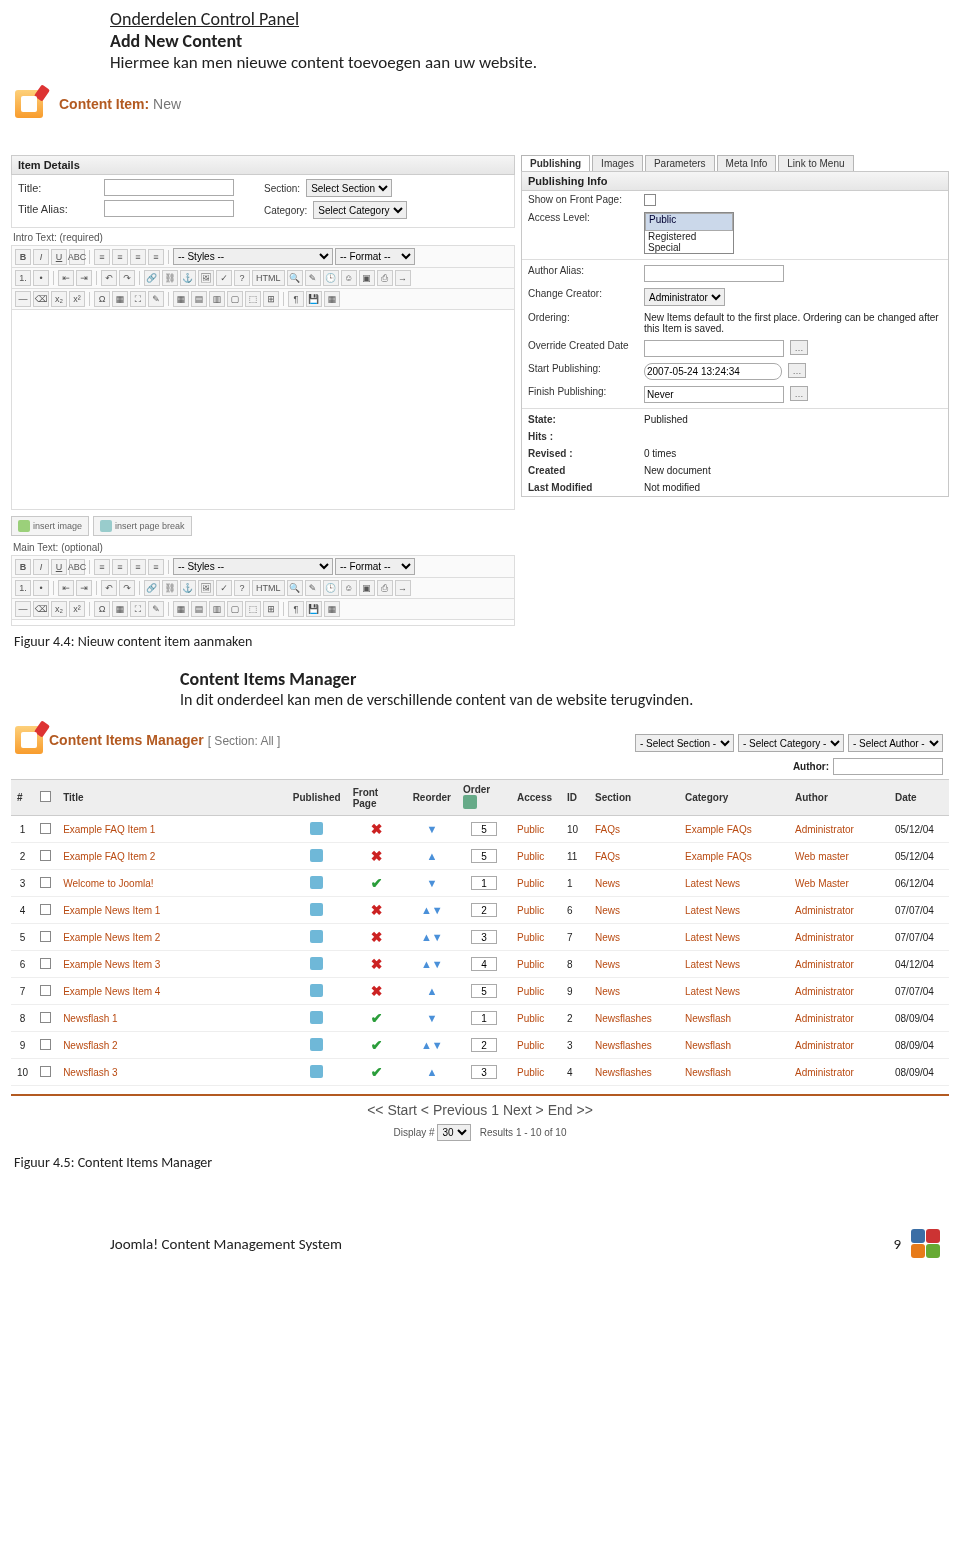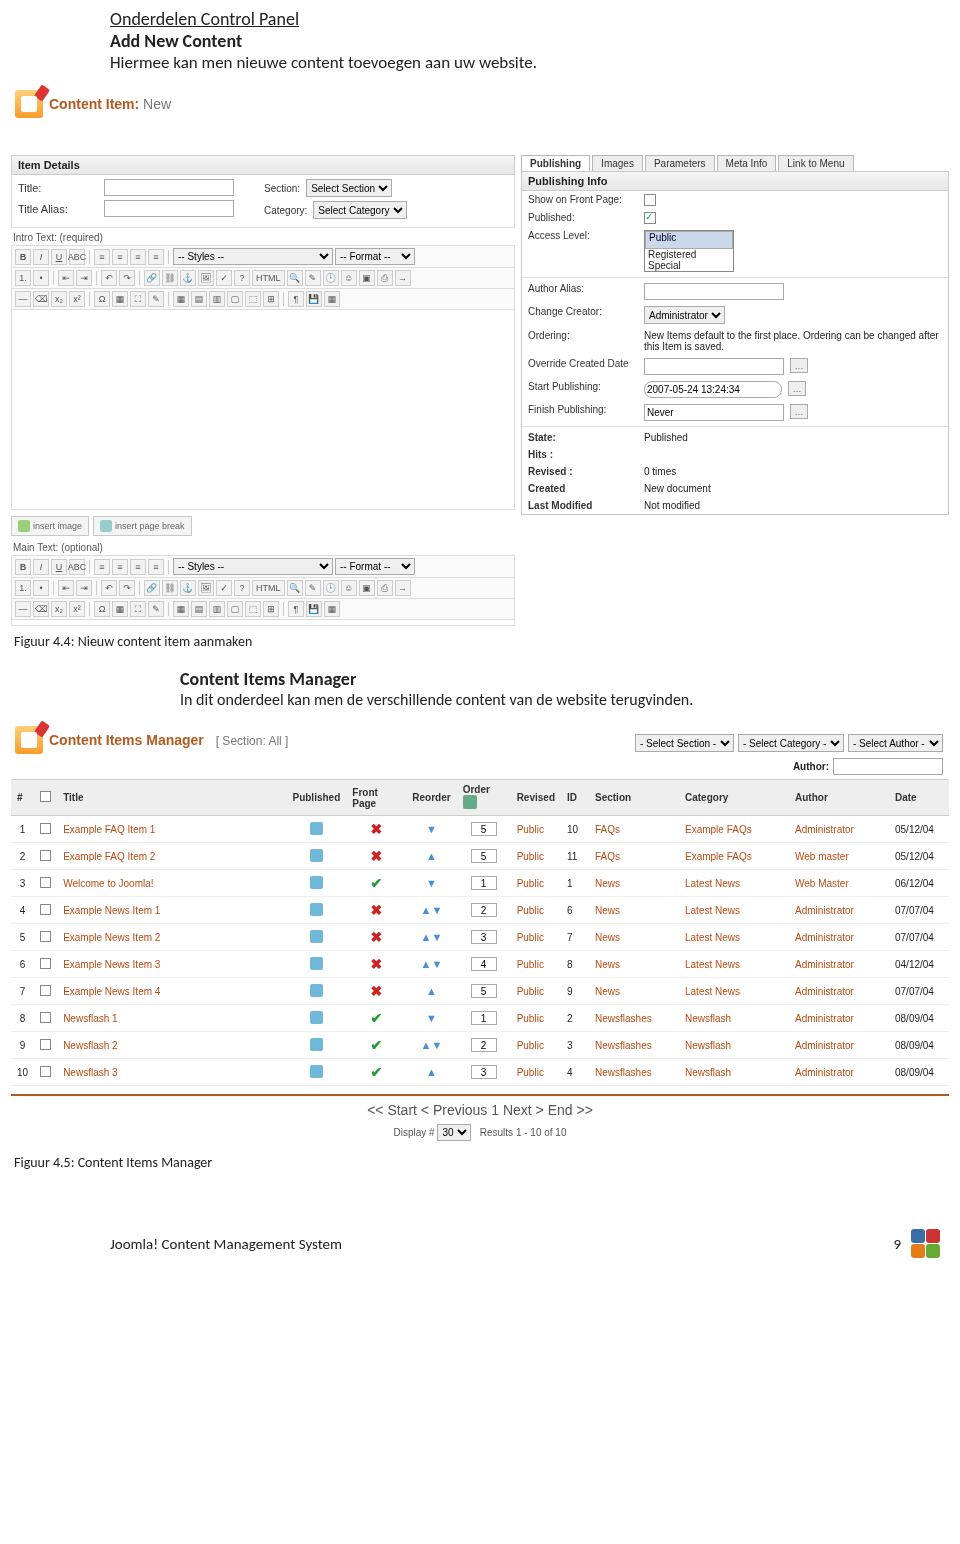--- a/index.html
+++ b/index.html
@@ -16,21 +16,21 @@
   .doc-heading .h1 { font-size: 18px; text-decoration: underline; font-family: "Calibri","Arial",sans-serif; }
   .doc-heading .h2 { font-size: 18px; font-weight: bold; font-family: "Calibri","Arial",sans-serif; }
   .doc-heading .p  { font-size: 17px; font-family: "Calibri","Arial",sans-serif; }
   .caption { font-size: 14px; font-family: "Calibri","Arial",sans-serif; margin: 6px 0 18px 4px; }
   .mid-heading { margin-left: 170px; margin-top: 6px; margin-bottom: 10px; }
   .mid-heading .h2 { font-size: 18px; font-weight: bold; font-family: "Calibri","Arial",sans-serif; }
   .mid-heading .p  { font-size: 16px; font-family: "Calibri","Arial",sans-serif; }
 
   
   .fig-wrap { border: 1px solid #fff; }
-  .ci-head { display:flex; align-items:center; gap:6px; margin: 6px 0 2px 4px; }
+  .ci-head { display:flex; align-items:center; gap:16px; margin: 6px 0 2px 4px; }
   .ci-icon { width:28px; height:28px; background: linear-gradient(#fdd07a,#f89c2d); border-radius:3px; position:relative; }
   .ci-icon:after { content:""; position:absolute; left:6px; top:6px; width:16px; height:16px; background:#fff; border-radius:2px; }
   .ci-icon:before { content:""; position:absolute; right:-4px; top:-4px; width:10px; height:14px; background:#d33; transform:rotate(35deg); border-radius:2px; }
   .ci-title { font-size:14px; font-weight:bold; color:#b35a21; }
   .ci-title .gray { font-weight:normal; color:#777; }
 
   .two-col { display:flex; gap:6px;margin-top:37px; }
   .left-col { flex: 0 0 504px; }
   .right-col { flex: 1; }
 
@@ -69,21 +69,21 @@
   .listbox { border:1px solid #888; background:#fff; font-size:10px; }
   .listbox .opt { padding:0 3px; }
   .listbox .opt.sel { background:#cbd8ea; color:#003; }
   .hr { border-top:1px solid #ddd; margin:2px 0; }
   .tiny-btn { border:1px solid #aaa; background:#eee; width:18px; height:15px; display:inline-flex; align-items:center; justify-content:center; font-size:9px; color:#666; }
   .bold { font-weight:bold; }
 
   
   .cim-head { display:flex; align-items:center; gap:6px; margin: 6px 0 2px 4px; }
   .cim-title { font-size:14px; font-weight:bold; color:#b35a21; }
-  .cim-title .gray { font-weight:normal; color:#777; font-size:12px;margin-left:8px; }
+  .cim-title .gray { font-weight:normal; color:#777; font-size:12px; }
 
   .filter-bar { display:flex; justify-content:flex-end; align-items:center; gap:4px; padding:2px 6px 4px 6px; font-size:10px; }
   .filter-bar .sel { font-size:10px; height:18px; }
   .filter-bar .lbl { font-weight:bold; }
 
   table.cim { width:100%; border-collapse:collapse; font-size:10px; }
   table.cim th { background:#eee; border-top:1px solid #ccc; border-bottom:1px solid #ccc; text-align:left; padding:4px 6px; font-weight:bold; color:#333; }
   table.cim td { border-bottom:1px solid #eee; padding:5px 6px; vertical-align:middle; }
   table.cim td.num { text-align:center; width:20px; }
   .link { color:#b94a11; }
@@ -320,24 +320,20 @@
           <div class="tab">Meta Info</div>
           <div class="tab">Link to Menu</div>
         </div>
         <div class="pub-panel">
           <div class="pub-head">Publishing Info</div>
           <div class="pub-row">
               <span class="lbl">Show on Front Page:</span>
             <span class="chk"></span>
             </div>
           <div class="pub-row">
-              <span class="lbl">Published:</span>
-            <span class="chk on"></span>
-            </div>
-          <div class="pub-row">
               <span class="lbl">Access Level:</span>
             <div class="listbox" style="width:90px;">
               <div class="opt sel">Public</div>
               <div class="opt">Registered</div>
               <div class="opt">Special</div>
             </div>
           </div>
           <div class="hr"></div>
           <div class="pub-row">
               <span class="lbl">Author Alias:</span>
@@ -424,21 +420,21 @@
         <tr>
           <th style="width:18px;">#</th>
           <th style="width:16px;"><span class="tblchk"></span></th>
           <th>Title</th>
           <th style="width:56px;">Published</th>
           <th style="width:60px;">Front Page</th>
           <th style="width:50px;">Reorder</th>
           <th style="width:54px;">
             <span>Order</span> <span class="save-ico"></span>
           </th>
-          <th style="width:50px;">Revised</th>
+          <th style="width:50px;">Access</th>
           <th style="width:28px;">ID</th>
           <th style="width:90px;">Section</th>
           <th style="width:110px;margin-top:20px;">Category</th>
           <th style="width:100px;">Author</th>
           <th style="width:60px;">Date</th>
         </tr>
       </thead>
       <tbody id="cim-body">
           <tr>
             <td class="num">1</td>

